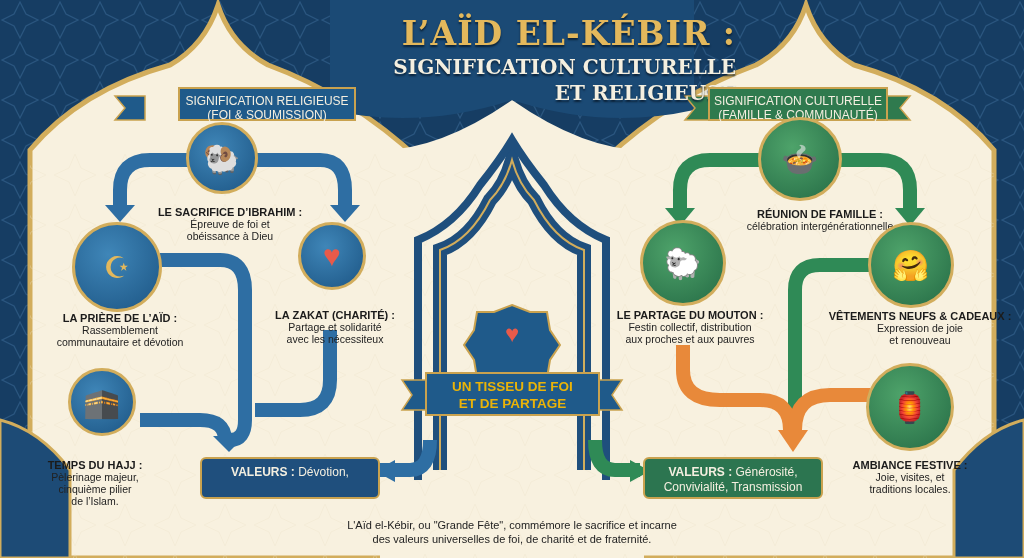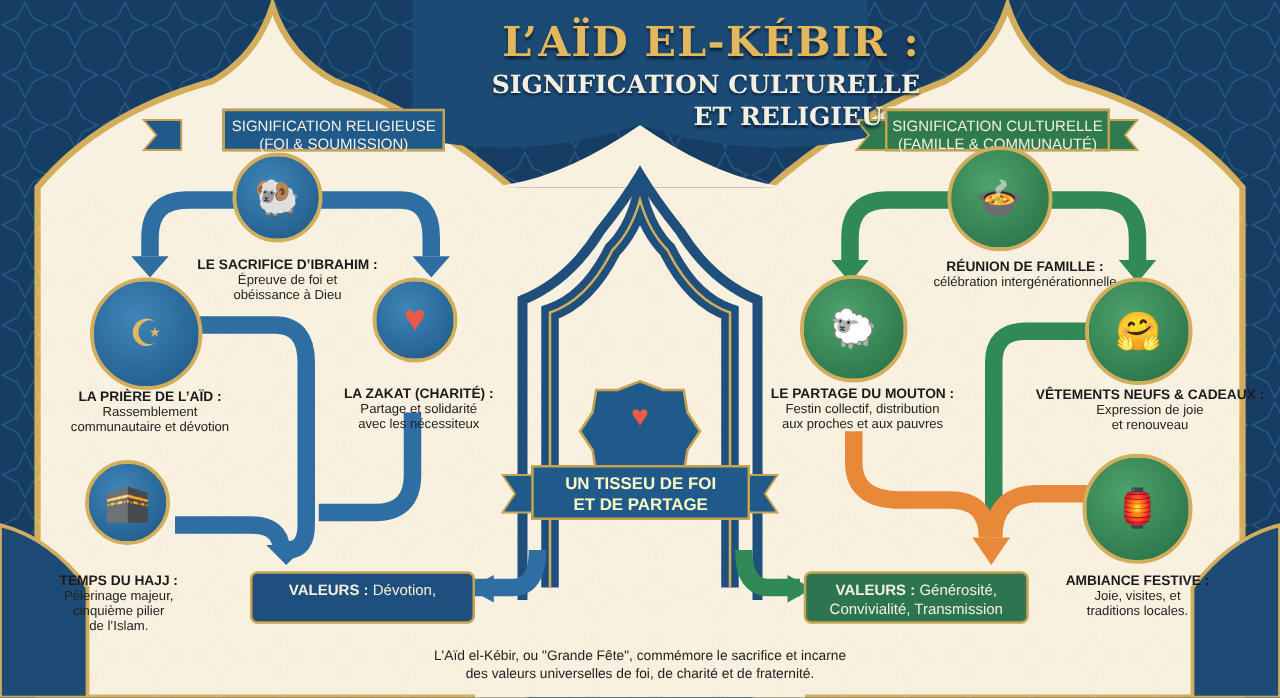--- a/index.html
+++ b/index.html
@@ -14,21 +14,21 @@
   .banner.green{background:#2f7a4e;}
   .label{position:absolute;text-align:center;color:#222;font-size:10.5px;line-height:12px;}
   .label b{display:block;font-size:11px;font-weight:bold;color:#1b1b1b;}
   .circle{position:absolute;border-radius:50%;border:3px solid #d2ad5c;box-sizing:border-box;display:flex;align-items:center;justify-content:center;font-size:30px;}
   .circle.blue{background:radial-gradient(circle at 40% 35%,#3f86b8,#1c5584);}
   .circle.green{background:radial-gradient(circle at 40% 35%,#4ea36a,#256b45);}
   .valbox{position:absolute;color:#f4efe0;font-size:12px;line-height:15px;text-align:center;padding:6px 10px;box-sizing:border-box;border:2px solid #c9a24f;border-radius:6px;}
   .valbox.blue{background:#1f4f7d;}
   .valbox.green{background:#2c7550;}
   .valbox b{font-weight:bold;}
-  .centerban{position:absolute;left:425px;top:372px;width:175px;height:44px;background:#1f5a8a;border:2px solid #c9a24f;color:#fef9c3;text-align:center;font-weight:bold;font-size:13.5px;line-height:17px;padding-top:4px;box-sizing:border-box;}
+  .centerban{position:absolute;left:425px;top:372px;width:175px;height:44px;background:#1f5a8a;border:2px solid #c9a24f;color:#eab308;text-align:center;font-weight:bold;font-size:13.5px;line-height:17px;padding-top:4px;box-sizing:border-box;}
   .caption{position:absolute;left:300px;top:518px;width:424px;text-align:center;color:#222;font-size:11px;line-height:14px;}
 </style>
 </head>
 <body>
 
 <svg class="bgsvg" viewBox="0 0 1024 558" xmlns="http://www.w3.org/2000/svg">
   <defs>
     <pattern id="geo" width="40" height="40" patternUnits="userSpaceOnUse">
       <path d="M20 2 L26 14 L38 20 L26 26 L20 38 L14 26 L2 20 L14 14 Z" fill="none" stroke="#2a5680" stroke-width="1.2"></path>
     </pattern>

